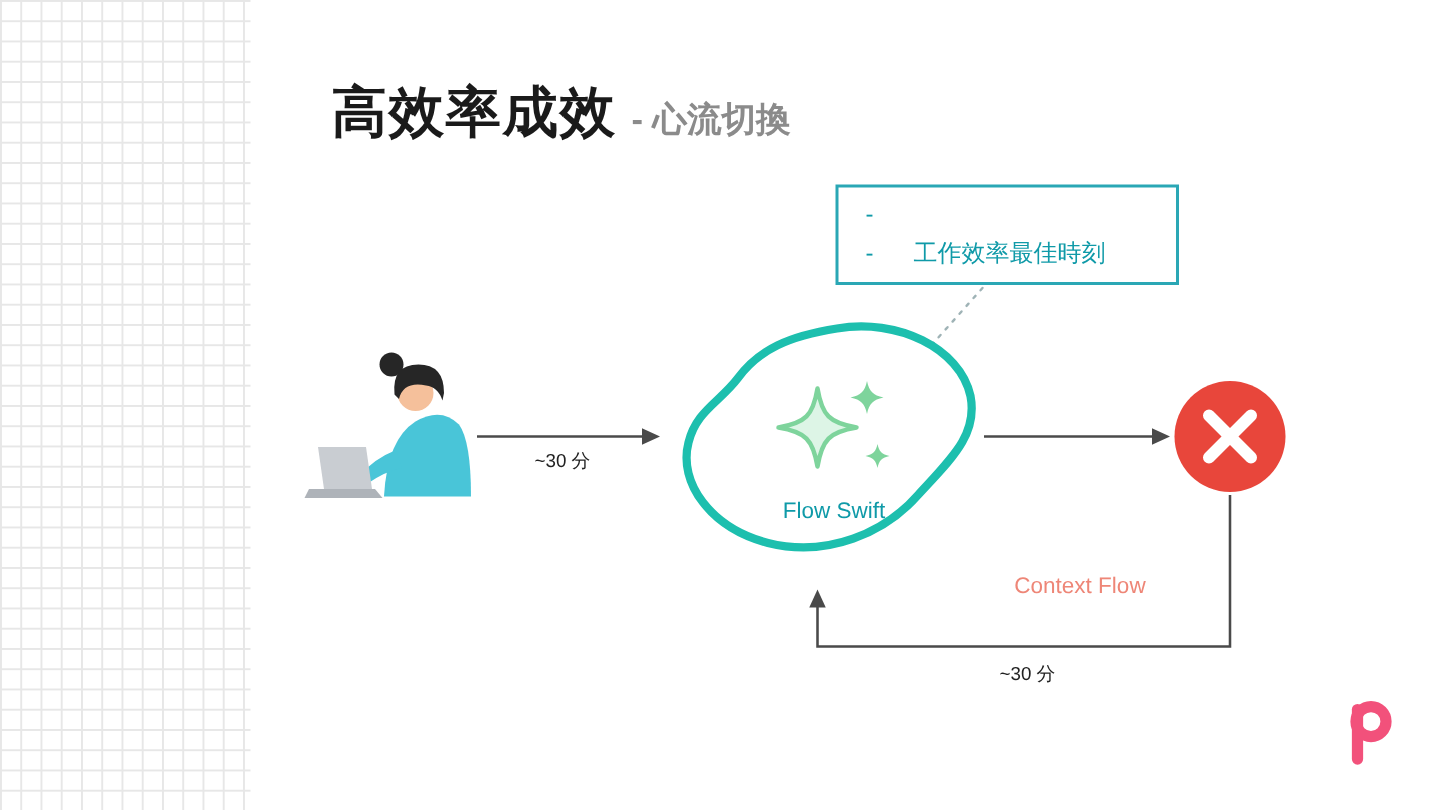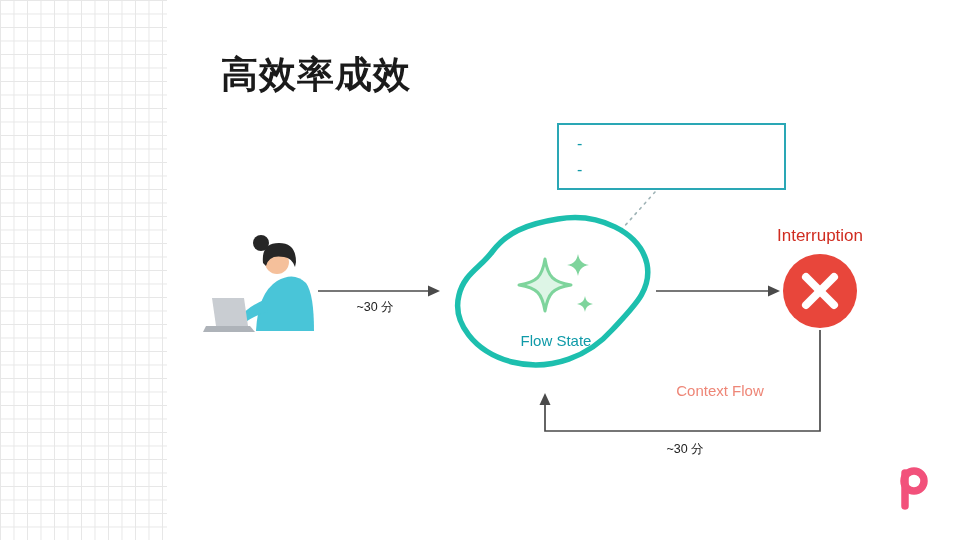--- a/index.html
+++ b/index.html
@@ -46,28 +46,30 @@
 </style>
 </head>
 <body>
 
 <div class="slide">
 
   <div class="grid-strip"></div>
 
   <div class="title-row">
     <span class="title-main">高效率成效</span>
+    <span class="title-sub">- 心流切換</span>
   </div>
 
   <div class="callout">
     <div class="callout-line">
       <span class="callout-dash">-</span>
     </div>
     <div class="callout-line">
       <span class="callout-dash">-</span>
+      <span>工作效率最佳時刻</span>
     </div>
   </div>
 
   <svg class="diagram" viewBox="0 0 960 540">
 
     <line class="dotted" x1="655" y1="192" x2="622" y2="229"></line>
 
     <g>
       <circle cx="261" cy="243" r="8" fill="#262626"></circle>
       <circle cx="277" cy="262" r="12" fill="#f5c09b"></circle>
@@ -109,18 +111,17 @@
       <polygon class="arrow-head" points="545,393 539.5,405 550.5,405"></polygon>
     </g>
 
     <g class="p-logo">
       <line class="p-logo-stroke" x1="905" y1="473" x2="905" y2="506"></line>
       <circle class="p-logo-stroke" cx="914" cy="481" r="10"></circle>
     </g>
   </svg>
 
   <div class="lbl lbl-dur1">~30 分</div>
-  <div class="lbl lbl-flow">Flow State</div>
-  <div class="lbl lbl-interruption">Interruption</div>
+  <div class="lbl lbl-flow">Flow Swift</div>
   <div class="lbl lbl-context">Context Flow</div>
   <div class="lbl lbl-dur2">~30 分</div>
 
 </div>
 
 </body></html>

